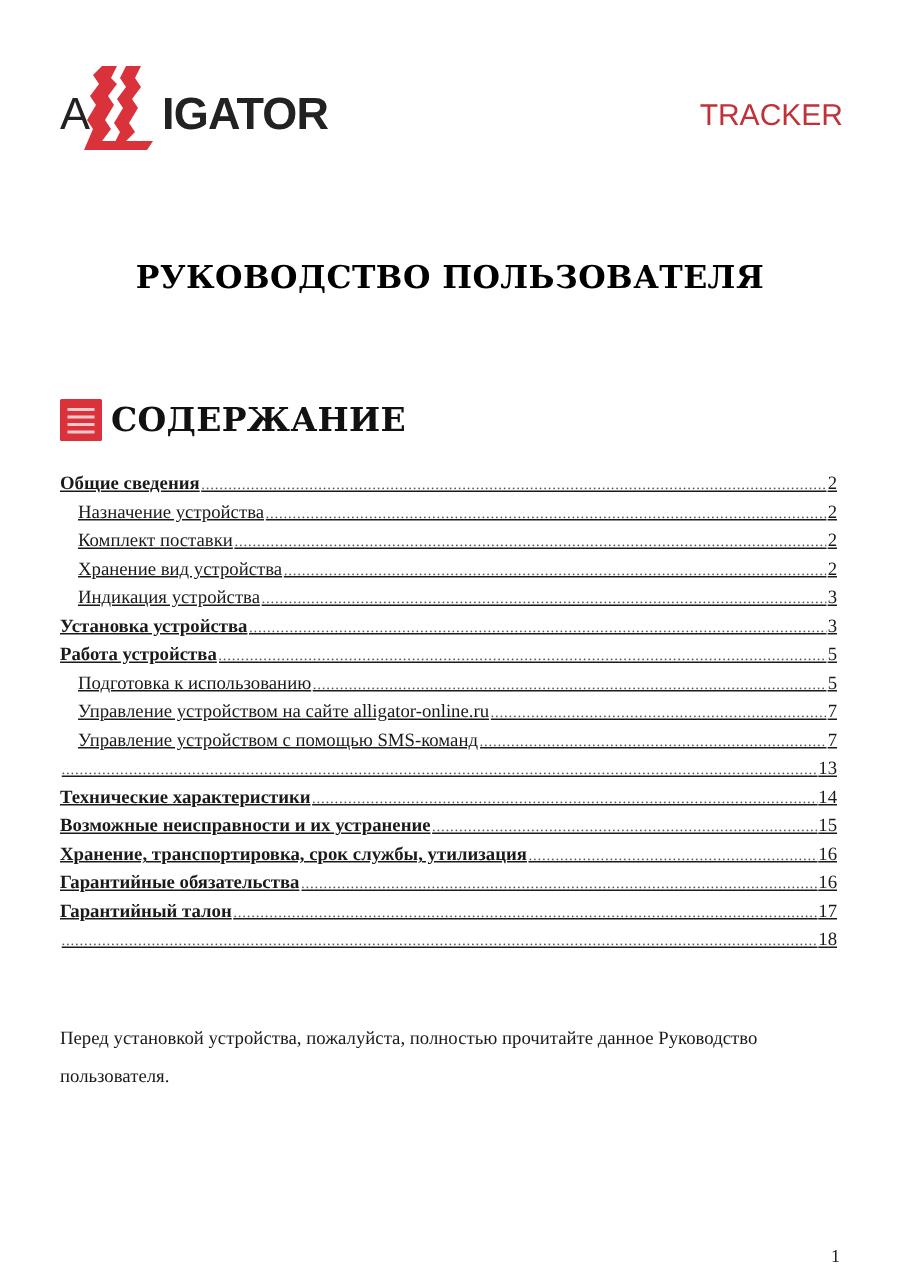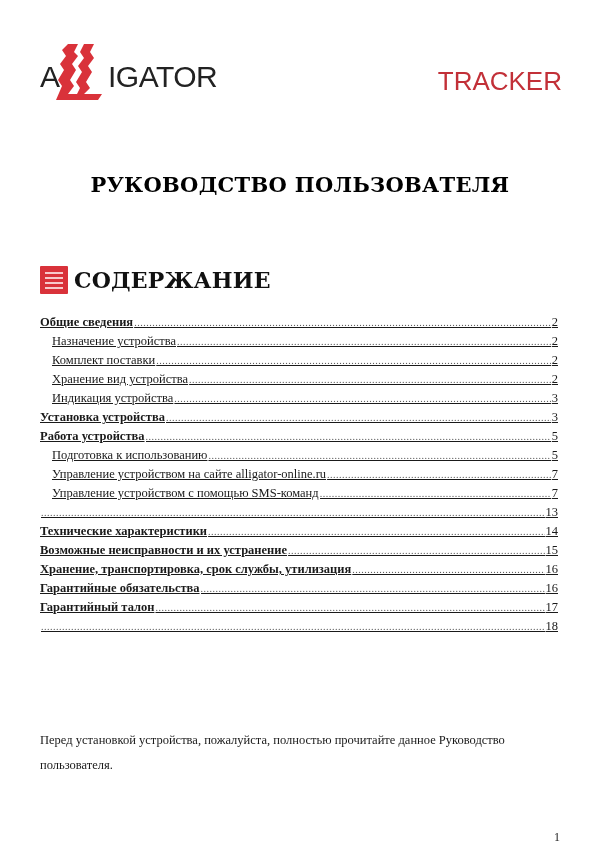--- a/index.html
+++ b/index.html
@@ -1,42 +1,42 @@
 <!DOCTYPE html>
 <html><head>
   <meta charset="utf-8">
   <style>
     html, body { margin: 0; padding: 0; background: #ffffff; }
     body { width: 600px; height: 855px; position: relative; overflow: hidden; font-family: "Liberation Serif", "DejaVu Serif", serif; color: #1a1a1a; }
 
     .logo-left { position: absolute; left: 40px; top: 40px; width: 180px; height: 60px; }
     .logo-left .A, .logo-left .rest { position: absolute; top: 20px; font-family: "Liberation Sans", "DejaVu Sans", sans-serif; font-size: 30px; color: #222; letter-spacing: -0.5px; font-weight: normal; }
     .logo-left .A { left: 0px; }
-    .logo-left .rest { left: 68px; }
+    .logo-left .rest { left: 68px; font-weight: bold; }
     .logo-left svg { position: absolute; left: 14px; top: 0px; }
 
-    .logo-right { position: absolute; right: 38px; top: 66px; font-family: "Liberation Sans", "DejaVu Sans", sans-serif; font-size: 26px; color: #c23038; letter-spacing: 0px; }
+    .logo-right { position: absolute; right: 38px; top: 66px; font-family: "Liberation Sans", "DejaVu Sans", sans-serif; font-size: 20px; color: #c23038; letter-spacing: 0px; }
 
     .doc-title { position: absolute; left: 0; right: 0; top: 172px; text-align: center; font-family: "DejaVu Serif", serif; font-weight: bold; font-size: 21px; letter-spacing: 0.3px; color: #000000; }
 
     .toc-heading { position: absolute; left: 40px; top: 266px; height: 28px; display: flex; align-items: center; }
     .toc-icon { width: 28px; height: 28px; background: #d9323a; display: flex; flex-direction: column; justify-content: center; align-items: center; gap: 3px; border-radius: 1px; }
     .toc-icon span { display: block; width: 18px; height: 2px; background: #f7c9cb; }
     .toc-heading-text { margin-left: 6px; font-family: "DejaVu Serif", serif; font-weight: bold; font-size: 22px; color: #111; letter-spacing: 0.2px; }
 
     .toc { position: absolute; left: 40px; top: 313px; width: 518px; }
     .toc-row { display: flex; align-items: baseline; height: 19px; font-size: 12.5px; line-height: 19px; text-decoration: underline; }
     .toc-row.sub { padding-left: 12px; }
     .toc-row .label { white-space: nowrap; }
     .toc-row.main .label { font-weight: bold; }
     .toc-row .leader { flex: 1; overflow: hidden; white-space: nowrap; margin: 0 1px; color: #555; font-size: 10px; letter-spacing: 0.5px; }
     .toc-row .leader::after { content: "................................................................................................................................................................................................................................................................"; }
     .toc-row .page { white-space: nowrap; text-align: right; }
 
-    .note { position: absolute; left: 40px; top: 680px; width: 525px; font-size: 12.5px; line-height: 25px; color: #1a1a1a; margin-top: 48px; }
+    .note { position: absolute; left: 40px; top: 680px; width: 525px; font-size: 12.5px; line-height: 25px; color: #1a1a1a; }
 
     .page-number { position: absolute; right: 40px; top: 830px; font-size: 12px; color: #222; }
   </style>
 </head>
 <body>
 
 <div class="logo-left">
   <span class="A">A</span>
   <svg width="56" height="62" viewBox="0 0 56 62">
     <polygon points="14,4 24,4 20,12 24,16 18,24 22,30 16,40 20,46 14,54 34,54 30,60 2,60 8,46 4,40 10,30 6,24 12,16 8,10" fill="#d9323a"></polygon>

